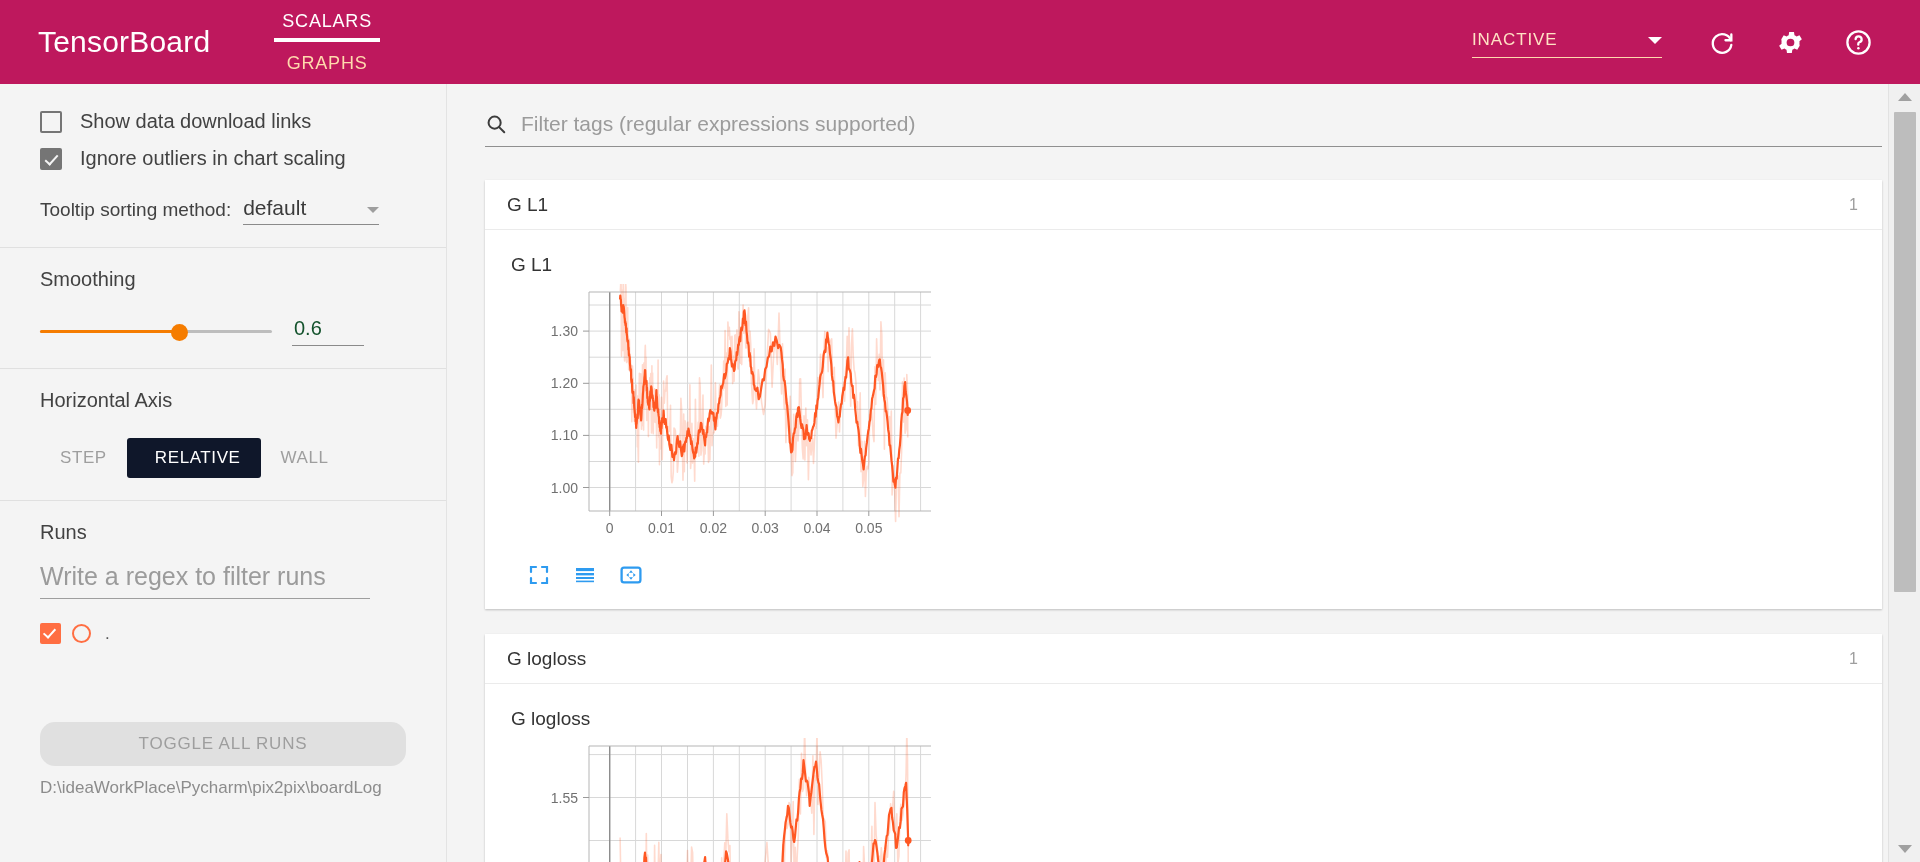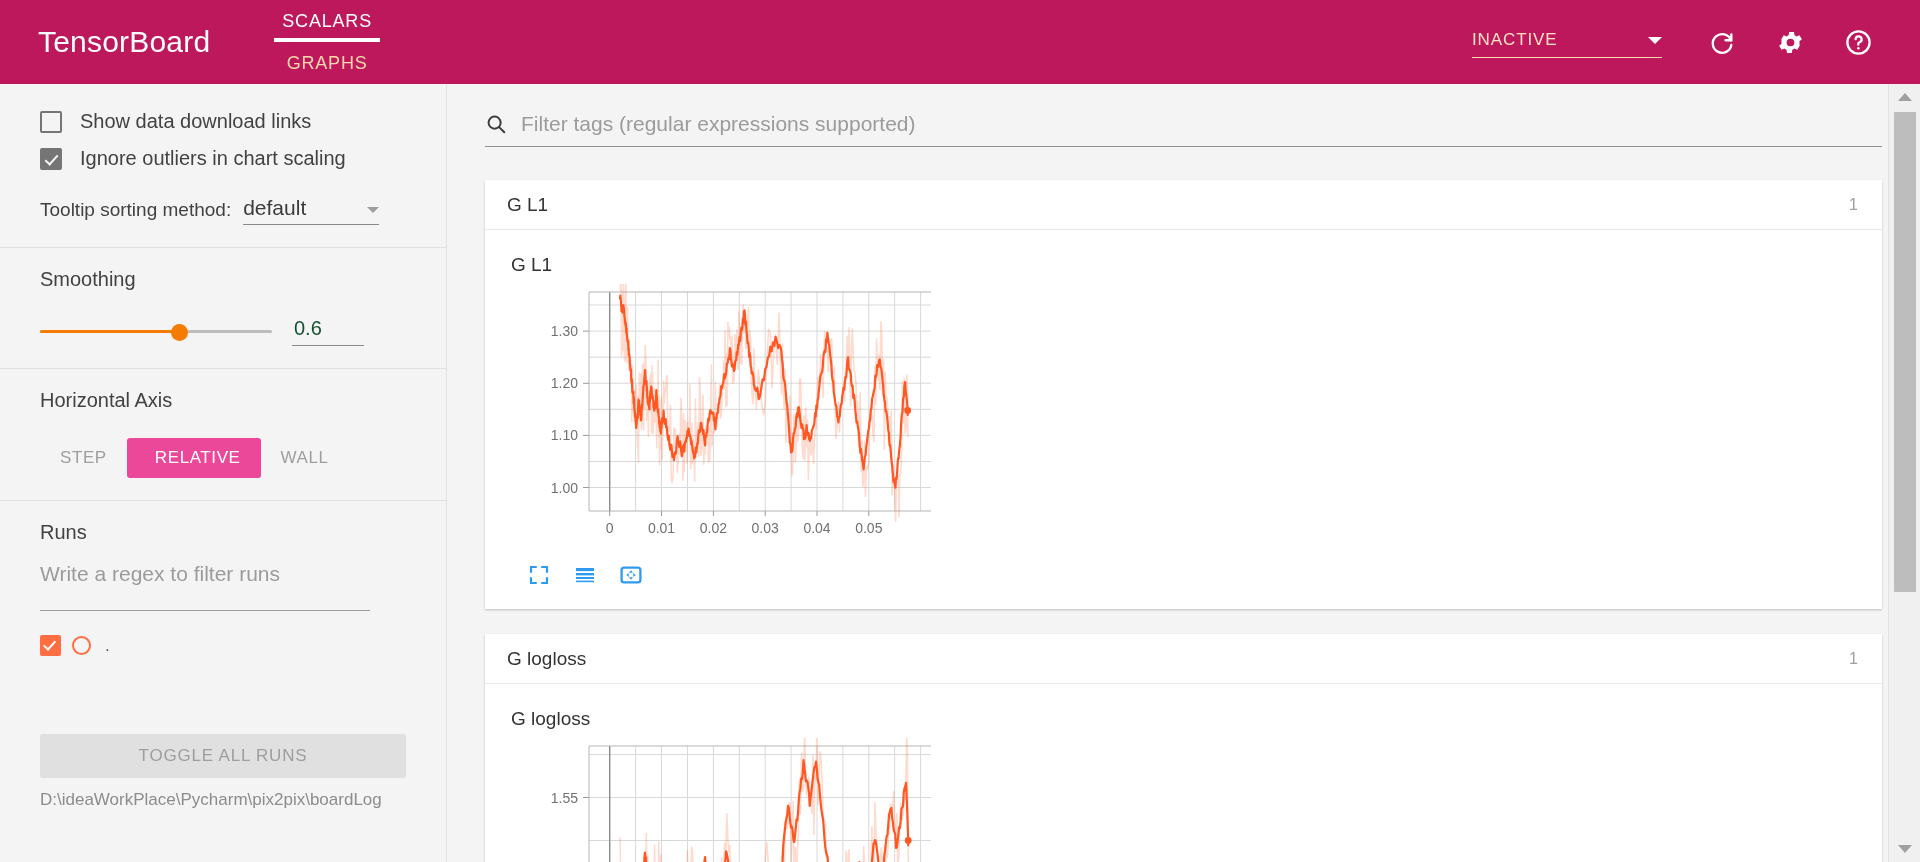--- a/index.html
+++ b/index.html
@@ -81,38 +81,38 @@
   .slider-val {
     margin-left: 20px; width: 72px; border-bottom: 1px solid #8a8a8a;
     font-size: 20px; color: #14532d; padding: 0 0 5px 2px;
   }
 
   .btn-group { display: flex; align-items: center; }
   .tbtn {
     font-size: 17px; letter-spacing: .6px; color: #9e9e9e; padding: 10px 20px;
     border-radius: 3px; cursor: pointer; user-select: none;
   }
-  .tbtn.sel { background: #ec4899; color: #fff; padding-left: 28px; }
+  .tbtn.sel { background: #0f172a; color: #fff; padding-left: 28px; }
 
   .runs-input {
-    margin-top: 6px; border-bottom: 1px solid #9e9e9e; padding-bottom: 24px;
-    font-size: 21px; color: #9b9b9b; width: 330px; cursor: text;
+    margin-top: 6px; border-bottom: 1px solid #9e9e9e; padding-bottom: 7px;
+    font-size: 25px; color: #9b9b9b; width: 330px; cursor: text;
   }
   .run-row { display: flex; align-items: center; margin-top: 24px; cursor: pointer; }
   .run-cb {
     width: 21px; height: 21px; border-radius: 2px; background: #ff6e42; margin-right: 11px; position: relative; flex: none;
   }
   .run-cb:after {
     content: ""; position: absolute; left: 6px; top: 3px; width: 5px; height: 10px;
     border: solid #fff; border-width: 0 2.4px 2.4px 0; transform: rotate(42deg);
   }
   .run-dot { width: 19px; height: 19px; border-radius: 50%; border: 2px solid #ff6e42; margin-right: 14px; flex: none; }
   .run-name { font-size: 17px; color: #555; }
   .toggle-all {
-    margin: 0 40px; height: 44px; background: #e0e0e0; border-radius: 3px;
+    margin: 0 40px; height: 44px; background: #e0e0e0; border-radius: 15px;
     display: flex; align-items: center; justify-content: center;
     font-size: 17px; letter-spacing: .8px; color: #9e9e9e; cursor: pointer;
   }
   .logdir { margin: 12px 40px 0 40px; font-size: 17px; color: #8c8c8c; white-space: nowrap; }
 
   
   .main { flex: 1; min-width: 0; background: #f4f4f4; height: 778px; position: relative; overflow: hidden; }
   .filter-bar { display: flex; align-items: center; padding: 28px 38px 12px 38px; }
   .filter-input {
     flex: 1; display: flex; align-items: center; border-bottom: 1px solid #8f8f8f; padding-bottom: 10px; cursor: text;

